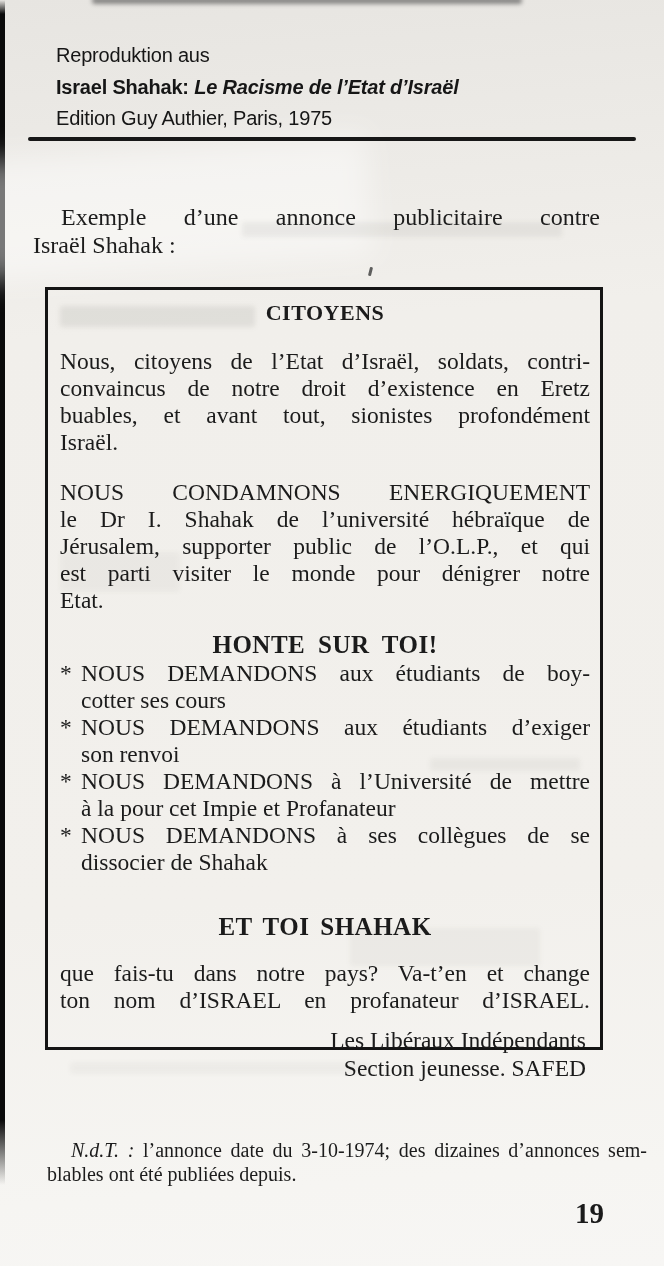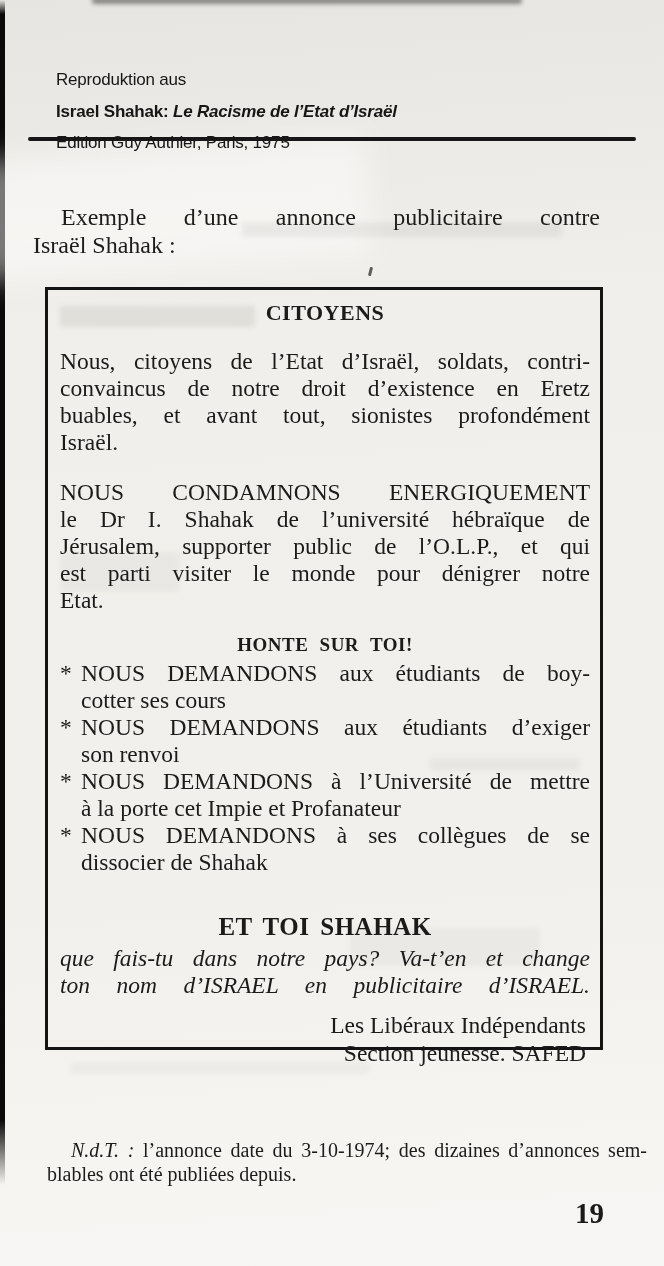--- a/index.html
+++ b/index.html
@@ -33,23 +33,22 @@
   .bleed.b2{left:242px;top:222px;width:320px;height:15px;opacity:.75;}
   .bleed.b3{left:430px;top:758px;width:150px;height:13px;opacity:.6;}
   .bleed.b4{left:350px;top:928px;width:190px;height:38px;opacity:.5;}
   .bleed.b5{left:70px;top:1062px;width:300px;height:12px;opacity:.45;}
   .bleed.b6{left:60px;top:552px;width:120px;height:40px;opacity:.45;}
 
   
   .header{
     position:absolute;left:56px;top:40px;width:560px;
     font-family:"Liberation Sans", sans-serif;
-    font-size:17px;line-height:31.5px;color:#161616;
+    font-size:20px;line-height:31.5px;color:#161616;
     letter-spacing:-0.2px;
-    margin-top:24px;
   }
   .header .h-bold{font-weight:bold;}
   .header .h-bolditalic{font-weight:bold;font-style:italic;}
   .rule{
     position:absolute;left:28px;top:137px;width:608px;height:4px;
     background:#171717;border-radius:2px;
   }
 
   
   .intro{
@@ -63,25 +62,25 @@
     position:absolute;left:45px;top:287px;width:558px;height:763px;
     border:3px solid #141414;
     box-sizing:border-box;
     padding:9px 10px 0 12px;
     font-size:23.5px;line-height:27px;color:#1b1b1b;
   }
   .box-heading{
     text-align:center;font-weight:bold;font-size:22px;line-height:27px;
     letter-spacing:.5px;
   }
-  .box-heading.h2{font-size:19px;margin-top:17px;word-spacing:6px;}
+  .box-heading.h2{font-size:25px;margin-top:17px;word-spacing:6px;}
   .box-heading.h3{font-size:25px;margin-top:37px;word-spacing:4px;}
   .para1{margin-top:22px;}
   .para2{margin-top:23px;}
-  .para3{margin-top:5px;font-style:italic;}
+  .para3{margin-top:20px;}
   .just{text-align:justify;text-align-last:justify;}
   .demands{margin-top:2px;}
   .demand{position:relative;padding-left:21px;}
   .demand .bullet{position:absolute;left:0;top:0;}
   .signature{
     margin-top:13px;margin-right:4px;
     text-align:right;line-height:27.5px;
   }
 
   
@@ -151,32 +150,32 @@
           <div>cotter ses cours</div>
         </div>
         <div class="demand">
           <span class="bullet">*</span>
           <div class="just">NOUS DEMANDONS aux étudiants d’exiger</div>
           <div>son renvoi</div>
         </div>
         <div class="demand">
           <span class="bullet">*</span>
           <div class="just">NOUS DEMANDONS à l’Université de mettre</div>
-          <div>à la porte cet Impie et Profanateur</div>
+          <div>à la pour cet Impie et Profanateur</div>
         </div>
         <div class="demand">
           <span class="bullet">*</span>
           <div class="just">NOUS DEMANDONS à ses collègues de se</div>
           <div>dissocier de Shahak</div>
         </div>
       </div>
     <div class="box-heading h3">ET TOI SHAHAK</div>
     <div class="para3">
         <div class="tline just">que fais-tu dans notre pays? Va-t’en et change</div>
-        <div class="tline just">ton nom d’ISRAEL en publicitaire d’ISRAEL.</div>
+        <div class="tline just">ton nom d’ISRAEL en profanateur d’ISRAEL.</div>
       </div>
     <div class="signature">
         <div class="tline">Les Libéraux Indépendants</div>
         <div class="tline">Section jeunesse. SAFED</div>
       </div>
   </div>
 
   <div class="footnote">
     <div class="fline1">
       <span class="ndt">N.d.T. :</span><span> l’annonce date du 3-10-1974; des dizaines d’annonces sem-</span>

